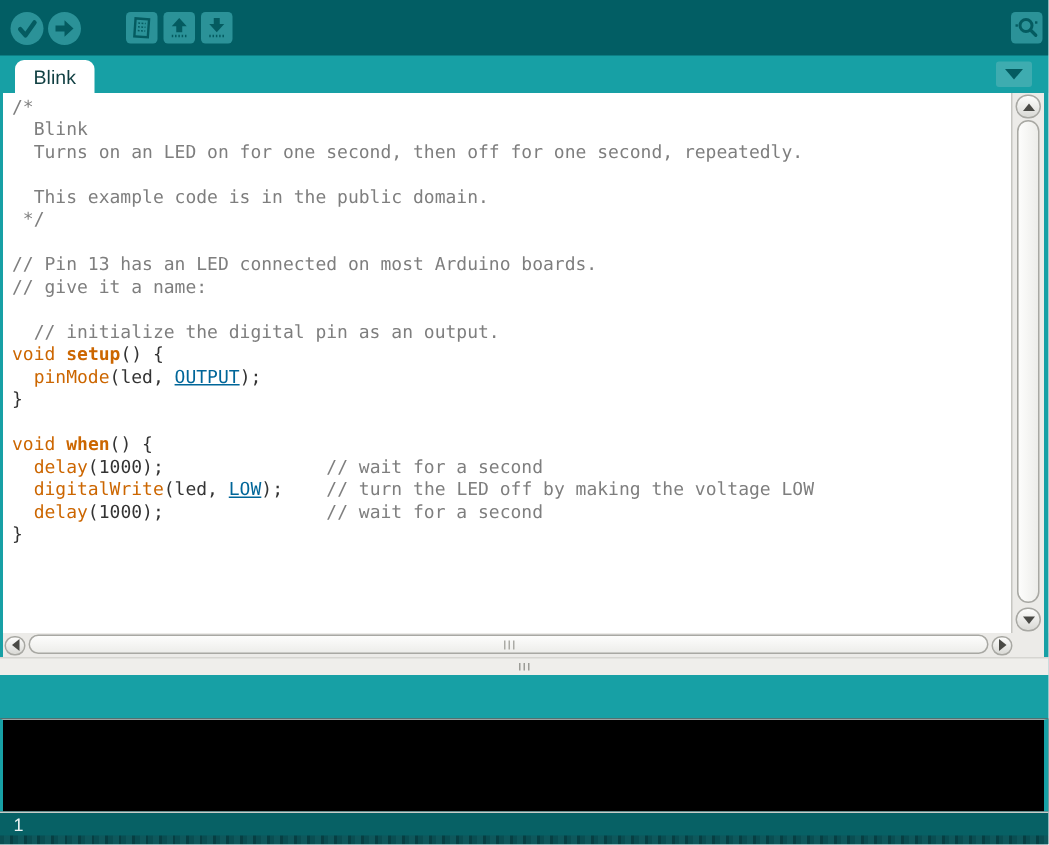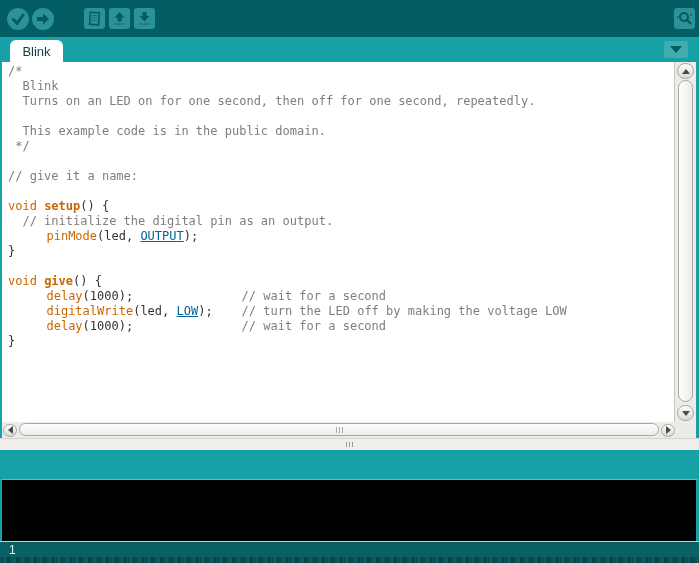--- a/index.html
+++ b/index.html
@@ -24,21 +24,21 @@
   .tab-menu-btn { width:24px; height:17px; border:none; border-radius:2px; background:var(--tabmenu_bg); margin:0 11px 4px 0; display:flex; align-items:center; justify-content:center; cursor:pointer; }
   .tab-menu-btn .tri { width:0; height:0; border-left:6px solid transparent; border-right:6px solid transparent; border-top:7px solid var(--icon_dark); }
 
   
   .editor-area { height:360px; flex:none; display:flex; background:#FFFFFF; border-left:2px solid var(--tabbar_bg); border-right:3px solid var(--tabbar_bg); }
   .code-area { flex:1; overflow:hidden; padding:2px 0 0 6px; background:#FFFFFF; cursor:text; }
   .code-line { font-family:"DejaVu Sans Mono", monospace; font-size:12px; line-height:15px; height:15px; white-space:pre; color:var(--code_plain); }
   .code-line .cm  { color:var(--code_comment); }
   .code-line .kw  { color:var(--code_keyword); }
   .code-line .kwb { color:var(--code_keyword); font-weight:bold; }
-  .code-line .fn  { color:var(--code_keyword);margin-left:24px; }
+  .code-line .fn  { color:var(--code_keyword); }
   .code-line .lit { color:var(--code_literal);text-decoration:underline; }
   .code-line .pl  { color:var(--code_plain); }
 
   
   .vscroll { width:22px; flex:none; background:var(--scroll_track); border-left:1px solid #C6C6C1; position:relative; }
   .sbtn { position:absolute; left:2px; right:2px; height:16px; border:1px solid #A8A8A3; border-radius:8px; background:linear-gradient(#FDFDFC,#D9D9D5); cursor:pointer; display:flex; align-items:center; justify-content:center; }
   .sbtn.up { top:1px; } .sbtn.down { bottom:1px; }
   .tri-up   { width:0; height:0; border-left:4px solid transparent; border-right:4px solid transparent; border-bottom:5px solid #4A4A46; }
   .tri-down { width:0; height:0; border-left:4px solid transparent; border-right:4px solid transparent; border-top:5px solid #4A4A46; }
   .tri-left { width:0; height:0; border-top:4px solid transparent; border-bottom:4px solid transparent; border-right:5px solid #4A4A46; }
@@ -135,28 +135,29 @@
 
   <div class="editor-area">
     <div class="code-area">
         <div class="code-line"><span class="cm">/*</span></div>
         <div class="code-line"><span class="cm">  Blink</span></div>
         <div class="code-line"><span class="cm">  Turns on an LED on for one second, then off for one second, repeatedly.</span></div>
         <div class="code-line"><span class="pl"> </span></div>
         <div class="code-line"><span class="cm">  This example code is in the public domain.</span></div>
         <div class="code-line"><span class="cm"> */</span></div>
         <div class="code-line"><span class="pl"> </span></div>
+        <div class="code-line"><span class="cm">// Pin 13 has an LED connected on most Arduino boards.</span></div>
         <div class="code-line"><span class="cm">// give it a name:</span></div>
         <div class="code-line"><span class="pl"> </span></div>
+        <div class="code-line"><span class="cm">  // initialize the digital pin as an output.</span></div>
         <div class="code-line"><span class="kw">void</span><span class="pl"> </span><span class="kwb">setup</span><span class="pl">() {</span></div>
-        <div class="code-line"><span class="cm">  // initialize the digital pin as an output.</span></div>
         <div class="code-line"><span class="pl">  </span><span class="fn">pinMode</span><span class="pl">(led, </span><span class="lit">OUTPUT</span><span class="pl">);</span></div>
         <div class="code-line"><span class="pl">}</span></div>
         <div class="code-line"><span class="pl"> </span></div>
-        <div class="code-line"><span class="kw">void</span><span class="pl"> </span><span class="kwb">give</span><span class="pl">() {</span></div>
+        <div class="code-line"><span class="kw">void</span><span class="pl"> </span><span class="kwb">when</span><span class="pl">() {</span></div>
         <div class="code-line"><span class="pl">  </span><span class="fn">delay</span><span class="pl">(1000);               </span><span class="cm">// wait for a second</span></div>
         <div class="code-line"><span class="pl">  </span><span class="fn">digitalWrite</span><span class="pl">(led, </span><span class="lit">LOW</span><span class="pl">);    </span><span class="cm">// turn the LED off by making the voltage LOW</span></div>
         <div class="code-line"><span class="pl">  </span><span class="fn">delay</span><span class="pl">(1000);               </span><span class="cm">// wait for a second</span></div>
         <div class="code-line"><span class="pl">}</span></div>
       </div>
     <div class="vscroll">
       <div class="sbtn up">
           <span class="tri-up"></span>
         </div>
       <div class="vthumb"></div>

